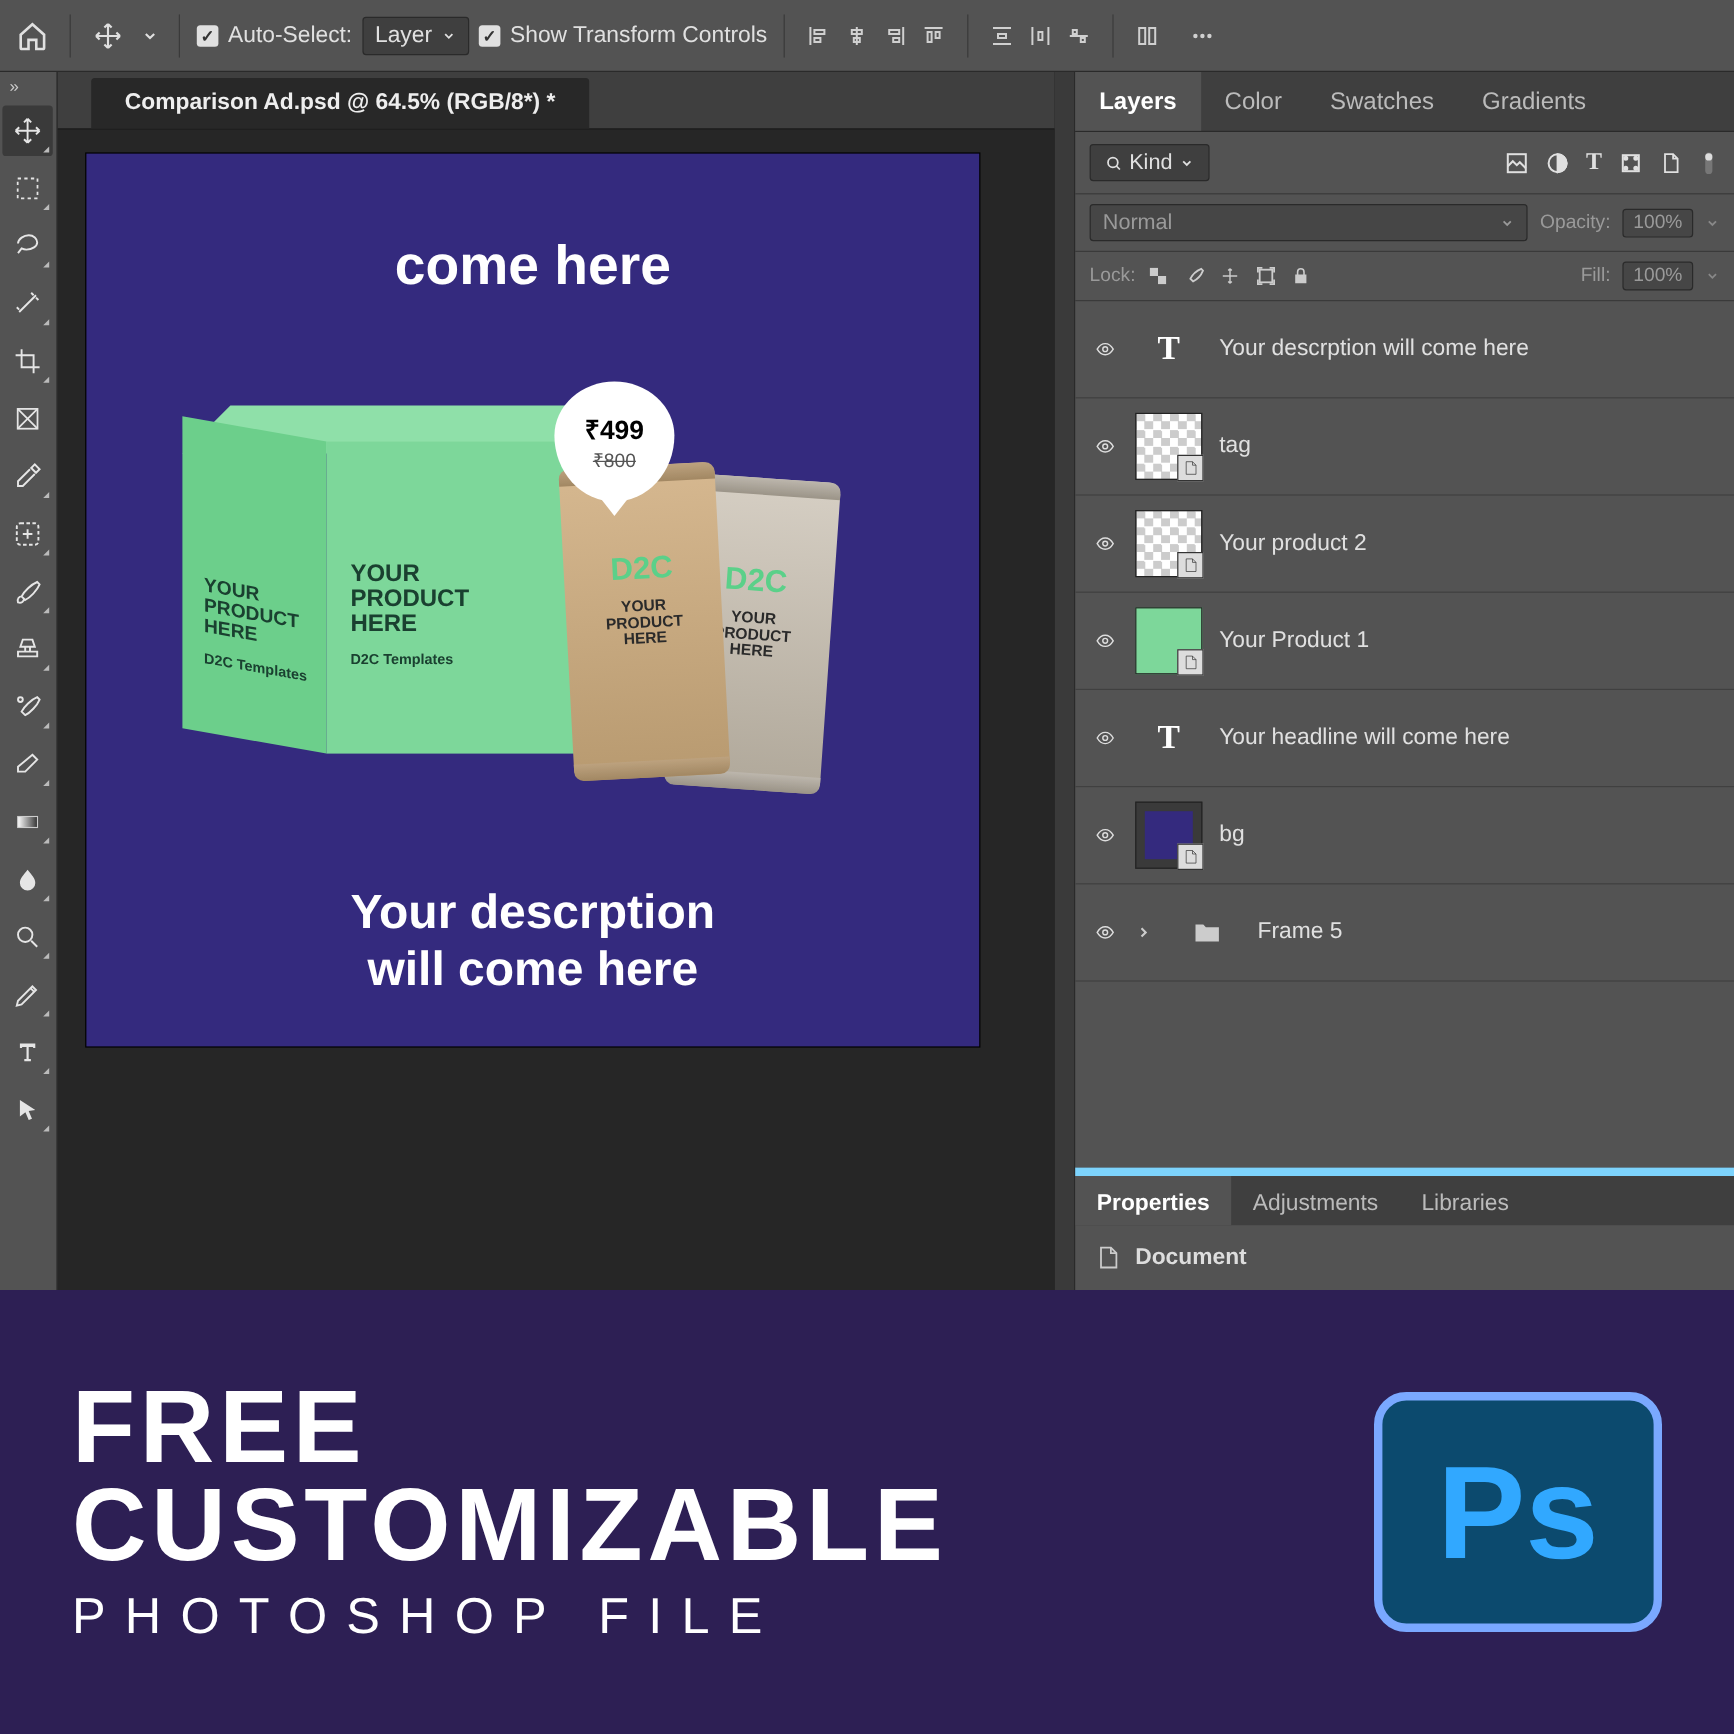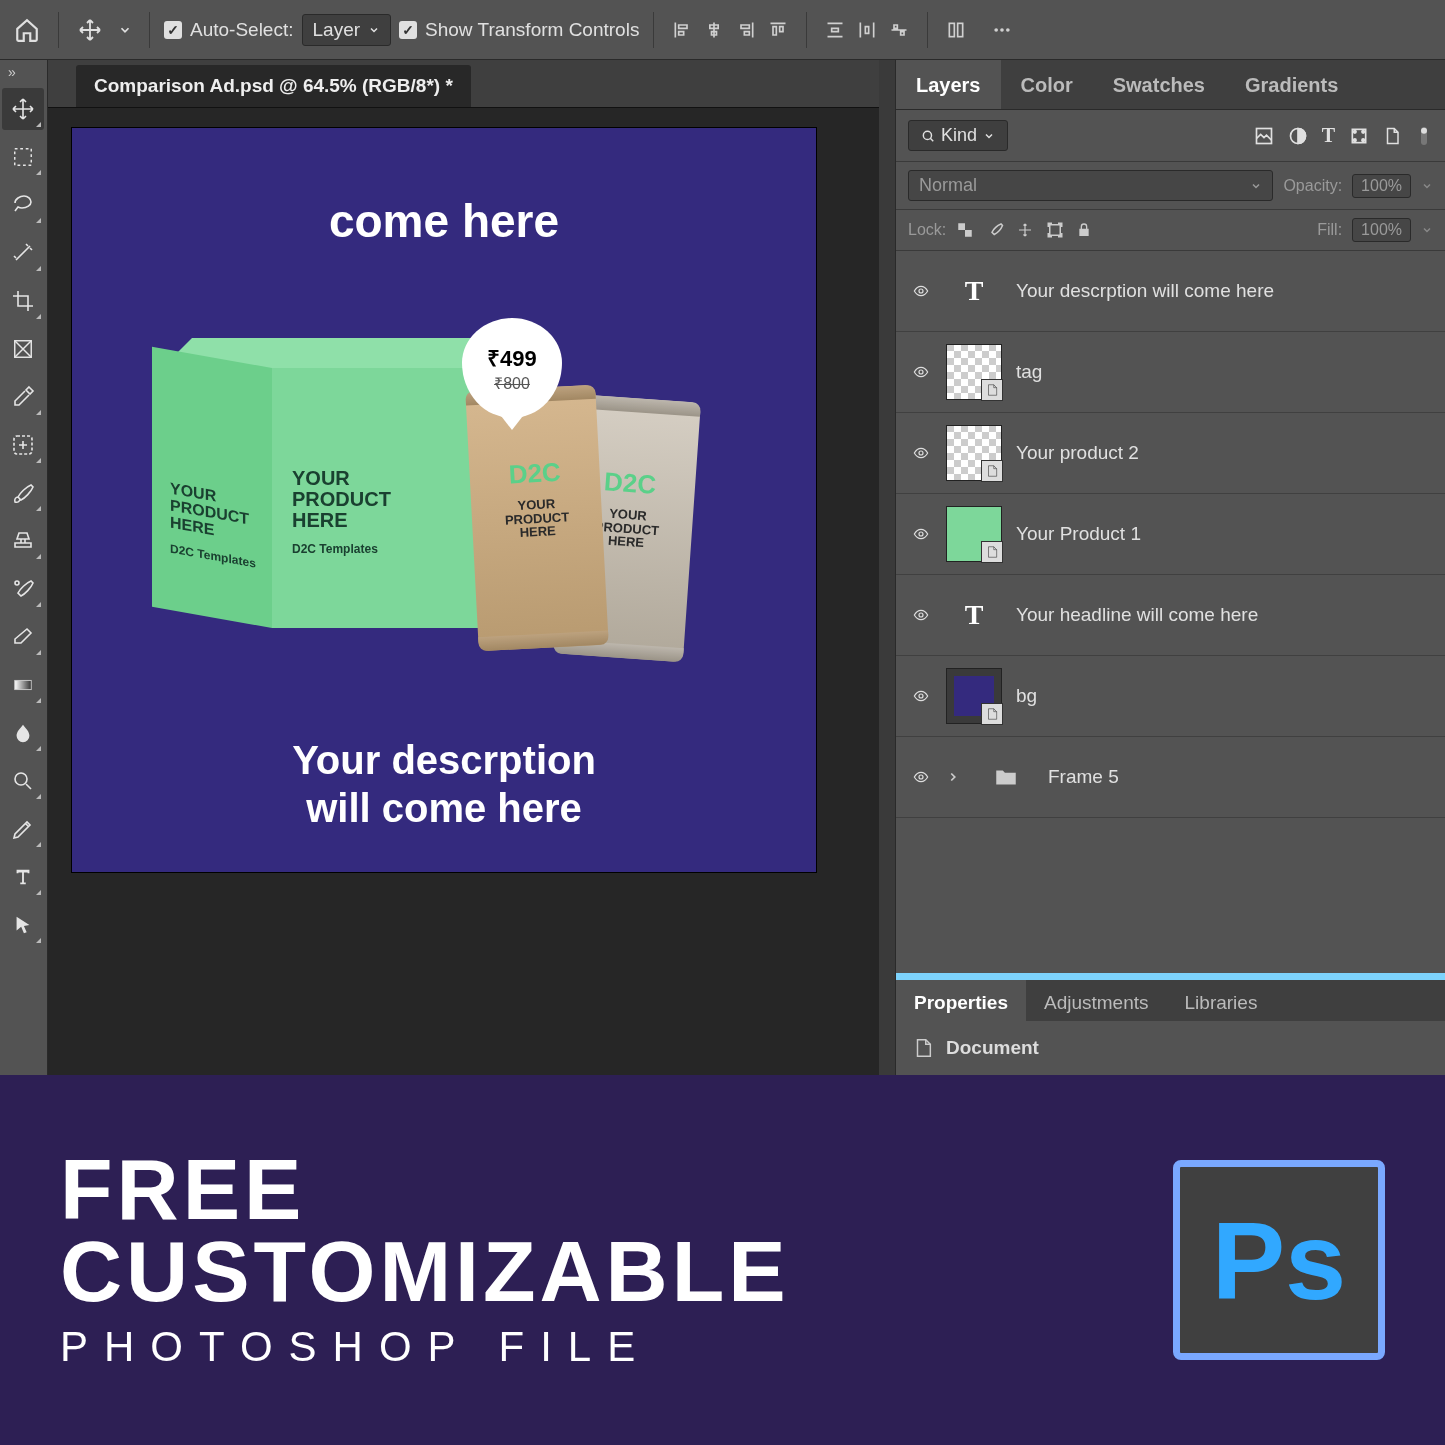--- a/index.html
+++ b/index.html
@@ -23,21 +23,21 @@
 .toolbox-wrap { width: 48px; background: #535353; border-right: 1px solid #2a2a2a; display: flex; flex-direction: column; }
 .toolbox-top { color: #ccc; font-size: 14px; padding: 4px 0 4px 8px; }
 .toolbox { display: flex; flex-direction: column; gap: 6px; padding: 4px 2px; }
 .tbtn { width: 42px; height: 42px; display: flex; align-items: center; justify-content: center; color: #e5e5e5; position: relative; border-radius: 3px; }
 .tbtn.active { background: #3a3a3a; }
 .tbtn .tri { position: absolute; right: 3px; bottom: 3px; width: 0; height: 0; border-left: 5px solid transparent; border-bottom: 5px solid #bbb; }
 
 
 .canvas-area { flex: 1; background: #262626; display: flex; flex-direction: column; min-width: 0; overflow: hidden; }
 .tabbar { height: 48px; background: #3f3f3f; display: flex; align-items: flex-end; border-bottom: 1px solid #111; }
-.doctab { background: #282828; color: #eee; font-size: 19px; font-weight: 600; padding: 10px 18px; border-top-left-radius: 3px; border-top-right-radius: 3px; }
+.doctab { background: #282828; color: #eee; font-size: 19px; font-weight: 600; padding: 10px 28px; border-top-left-radius: 3px; border-top-right-radius: 3px; }
 .canvas-inner { flex: 1; display: flex; align-items: flex-start; justify-content: flex-start; padding: 20px 0 0 24px; }
 .artboard { width: 744px; height: 744px; background: #342a7e; position: relative; box-shadow: 0 0 0 1px #000; overflow: hidden; }
 .headline { position: absolute; top: 16px; left: 0; right: 0; text-align: center; color: #fff; font-weight: 800; font-size: 46px; line-height: 1.12; }
 .desc { position: absolute; bottom: 40px; left: 0; right: 0; text-align: center; color: #fff; font-weight: 600; font-size: 40px; line-height: 1.2; }
 .product-stage { position: absolute; top: 180px; left: 0; right: 0; height: 360px; }
 .box { position: absolute; left: 80px; top: 60px; width: 340px; height: 260px; }
 .box .side { position: absolute; left: 0; top: 0; width: 120px; height: 260px; background: #6ccf8b; transform: skewY(10deg); transform-origin: top right; }
 .box .front { position: absolute; left: 120px; top: 0; width: 220px; height: 260px; background: #7dd79a; }
 .box .top { position: absolute; left: 0; top: -30px; width: 340px; height: 40px; background: #8fe0a9; transform: skewX(-45deg); transform-origin: bottom left; }
 .box .txt { position: absolute; left: 140px; top: 100px; color: #1a4030; font-weight: 800; font-size: 20px; line-height: 1.05; }
@@ -54,21 +54,21 @@
 .tag { position: absolute; left: 390px; top: 10px; width: 100px; height: 100px; background: #fff; border-radius: 50% 50% 50% 50% / 45% 45% 55% 55%; display: flex; flex-direction: column; align-items: center; justify-content: center; }
 .tag::after { content: ""; position: absolute; bottom: -12px; left: 36px; width: 0; height: 0; border-left: 14px solid transparent; border-right: 14px solid transparent; border-top: 18px solid #fff; }
 .tag .p1t { color: #000000; font-weight: 800; font-size: 22px; }
 .tag .p2t { color: #555; font-size: 16px; text-decoration: line-through; }
 
 .scroll-gutter { width: 16px; background: #3a3a3a; }
 
 
 .panels { width: 550px; background: #535353; border-left: 1px solid #2a2a2a; display: flex; flex-direction: column; color: #e0e0e0; }
 .panel-tabs { display: flex; height: 50px; background: #3f3f3f; border-bottom: 1px solid #2a2a2a; }
-.panel-tabs .ptab { padding: 14px 20px; font-size: 20px; color: #bbb; font-weight: bold; }
+.panel-tabs .ptab { padding: 14px 20px; font-size: 20px; color: #bbb; }
 .panel-tabs .ptab.active { color: #fff; font-weight: 700; background: #535353; }
 .filter-row { display: flex; align-items: center; gap: 10px; padding: 10px 12px; border-bottom: 1px solid #3a3a3a; }
 .filter-row .kind { display: flex; align-items: center; gap: 6px; background: #3f3f3f; border: 1px solid #2a2a2a; padding: 4px 12px; border-radius: 3px; font-size: 18px; }
 .filter-row .ficons { display: flex; gap: 14px; align-items: center; margin-left: auto; }
 .blend-row, .lock-row { display: flex; align-items: center; gap: 10px; padding: 8px 12px; border-bottom: 1px solid #3a3a3a; color: #9a9a9a; }
 .blend-row .bsel { flex: 1; background: #464646; border: 1px solid #2a2a2a; padding: 4px 10px; border-radius: 3px; font-size: 18px; display: flex; align-items: center; justify-content: space-between; }
 .valbox { background: #464646; border: 1px solid #2a2a2a; padding: 2px 8px; border-radius: 3px; font-size: 16px; color: #9a9a9a; }
 .lock-row .licons { display: flex; gap: 12px; align-items: center; }
 
 .layer-list { flex: 1; overflow: auto; }
@@ -87,21 +87,21 @@
 .props-tabs .pptab { padding: 12px 18px; font-size: 19px; color: #bbb; }
 .props-tabs .pptab.active { color: #fff; font-weight: 700; background: #535353; }
 .props-body { padding: 14px 16px; display: flex; align-items: center; gap: 12px; color: #ddd; font-size: 19px; font-weight: bold; }
 
 
 .banner { height: 370px; background: #2d1f54; display: flex; align-items: center; padding: 0 60px; }
 .banner-text { color: #fff; }
 .banner-text .l1 { font-weight: 900; font-size: 86px; letter-spacing: 4px; line-height: 0.95; }
 .banner-text .l2 { font-weight: 900; font-size: 86px; letter-spacing: 4px; line-height: 0.95; }
 .banner-text .l3 { font-weight: 400; font-size: 42px; letter-spacing: 16px; margin-top: 10px; }
-.ps-icon { margin-left: auto; width: 212px; height: 200px; border-radius: 8px; background: #404040; border: 7px solid #7aa8ff; display: flex; align-items: center; justify-content: center; }
+.ps-icon { margin-left: auto; width: 240px; height: 200px; border-radius: 27px; background: #0c4a6e; border: 7px solid #7aa8ff; display: flex; align-items: center; justify-content: center; }
 .ps-icon span { color: #31a8ff; font-weight: 800; font-size: 110px; }
 
 svg { display: block; }
 </style>
 </head>
 <body>
 
 <div class="root">
 
   <div class="options-bar">

